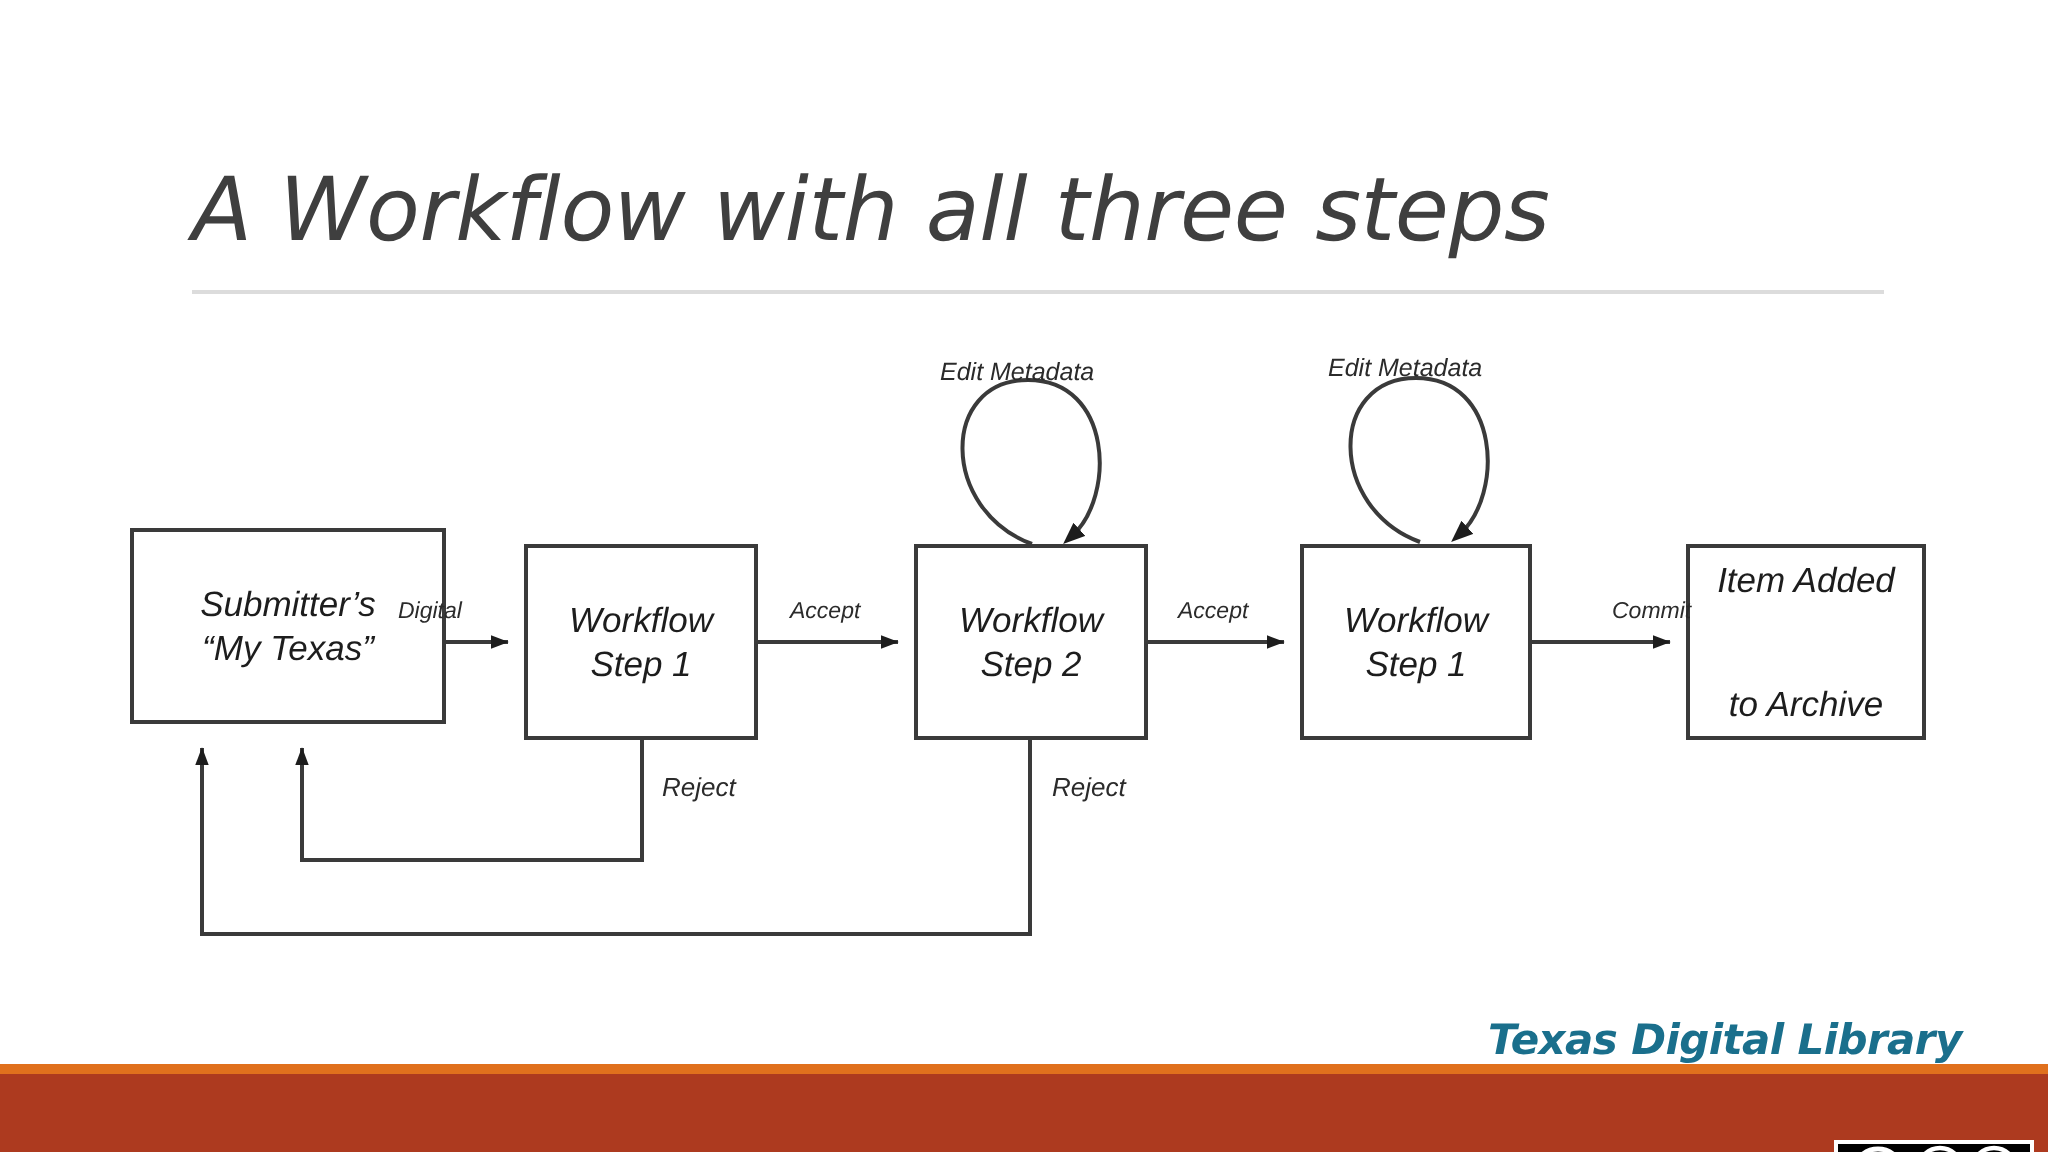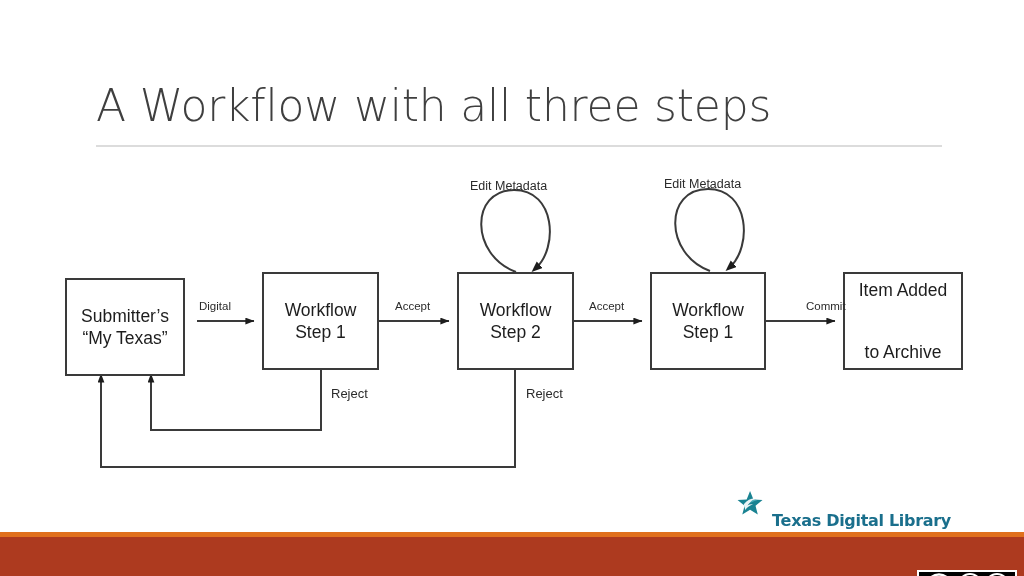--- a/index.html
+++ b/index.html
@@ -10,20 +10,21 @@
   }
   body {
     font-family: "Liberation Sans", sans-serif;
   }
   #slide {
     position: relative;
     width: 1024px;
     height: 576px;
     background: #ffffff;
     overflow: hidden;
+    font-style: italic;
   }
 
   
   #title-block {
     position: absolute;
     left: 96px;
     top: 78px;
     width: 850px;
     height: 68px;
   }
@@ -101,21 +102,21 @@
     width: 215px;
     height: 40px;
     display: flex;
     align-items: center;
     gap: 8px;
     z-index: 5;
   }
   #tdl-wordmark {
     font-family: "DejaVu Sans", sans-serif;
     font-weight: bold;
-    font-size: 16px;
+    font-size: 21px;
     color: #1a6f8c;
     letter-spacing: -0.3px;
     white-space: nowrap;
     margin-top: 32px;
   }
 
   
   #bottom-accent {
     position: absolute;
     left: 0;
@@ -180,21 +181,21 @@
         <path d="M 321,370 L 321,430 L 151,430 L 151,374" marker-end="url(#ah)"></path>
 
         <path d="M 515,370 L 515,467 L 101,467 L 101,374" marker-end="url(#ah)"></path>
 
         <path d="M 516,272 C 470,255 470,190 514,190 C 556,190 558,248 536,268" marker-end="url(#ah-loop)"></path>
 
         <path d="M 710,271 C 664,254 664,189 708,189 C 750,189 752,247 730,267" marker-end="url(#ah-loop)"></path>
       </g>
     </svg>
 
-    <div class="node-box" style="left:65px; top:278px; width:120px; height:98px;">
+    <div class="node-box" style="left:65px; top:264px; width:158px; height:98px;">
       <span>Submitter’s</span>
       <span>“My Texas”</span>
     </div>
 
     <div class="node-box" style="left:262px; top:272px; width:117px; height:98px;">
       <span>Workflow</span>
       <span>Step 1</span>
     </div>
 
     <div class="node-box" style="left:457px; top:272px; width:117px; height:98px;">

